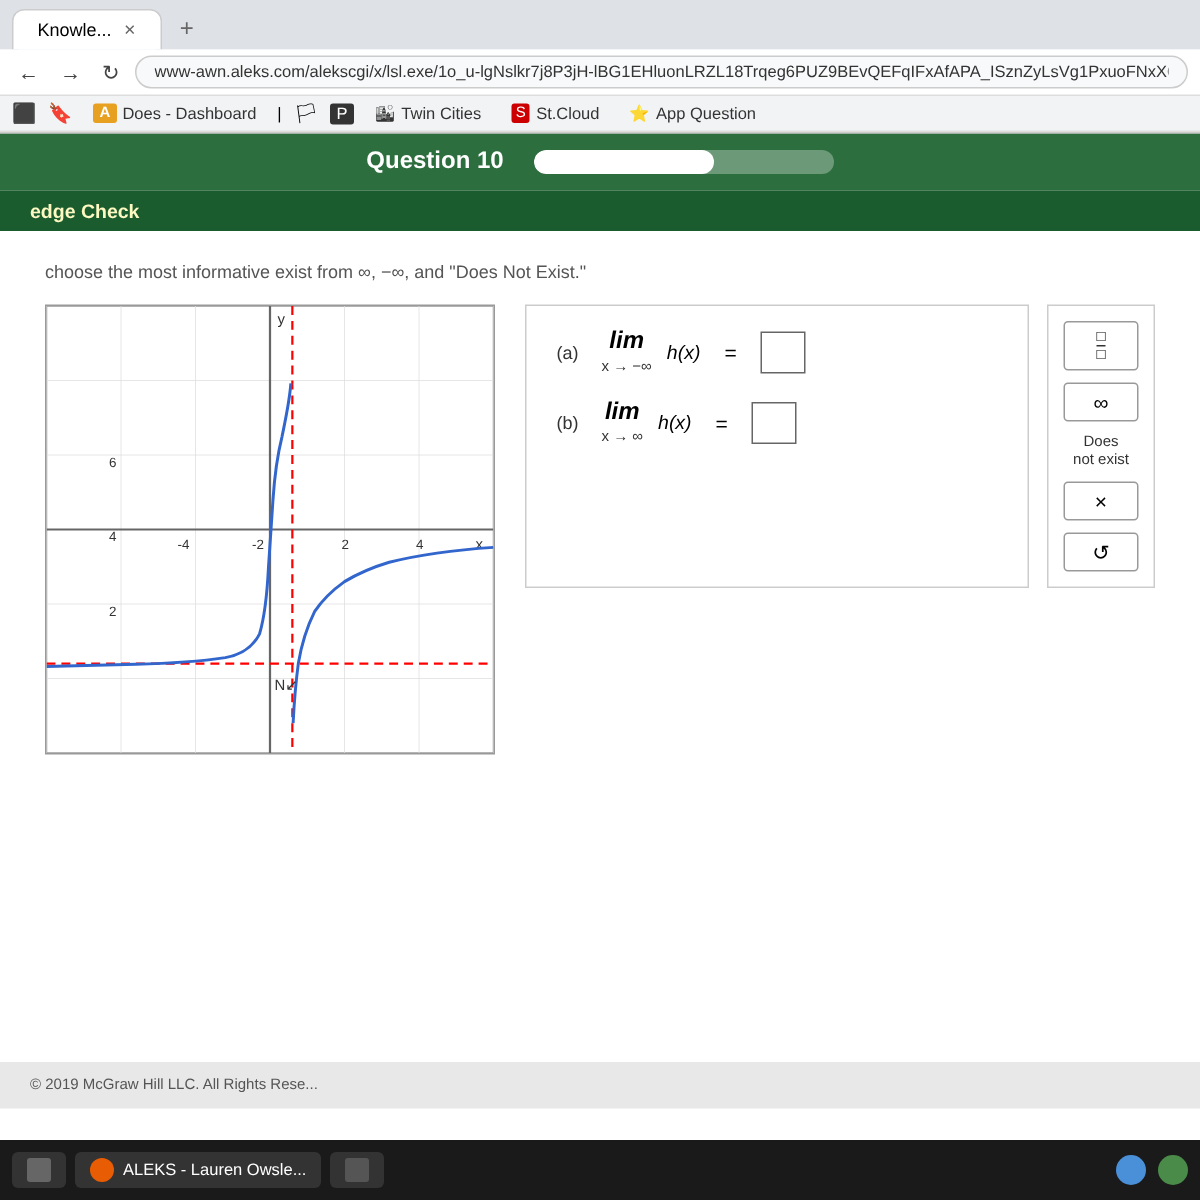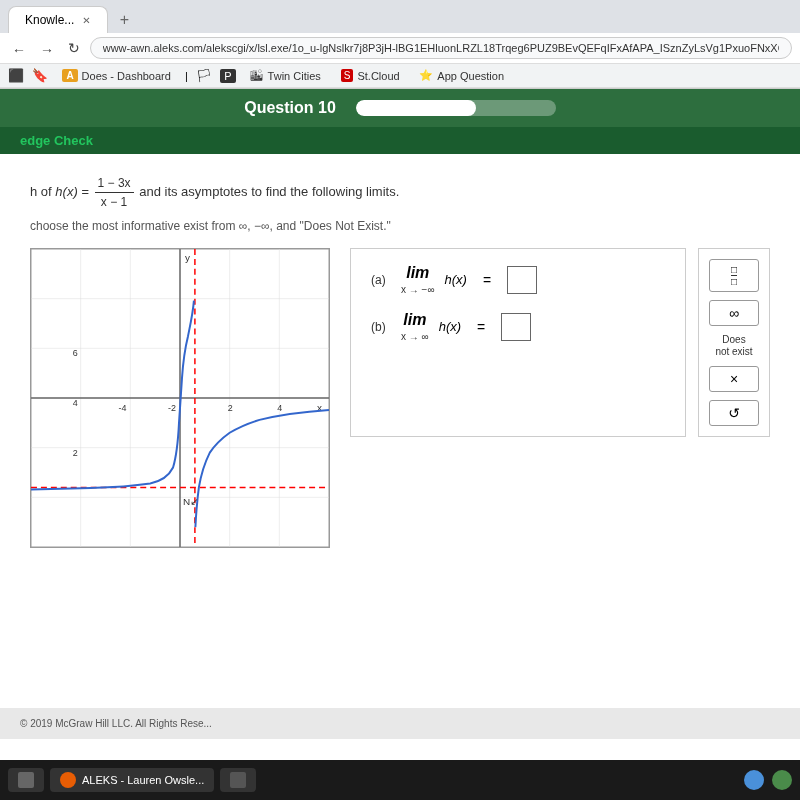--- a/index.html
+++ b/index.html
@@ -137,21 +137,21 @@
     .progress-bar-fill {
       background: white;
       height: 100%;
       width: 60%;
       border-radius: 10px;
     }
 
     
     .sub-header {
       background: #1a5c2e;
-      color: #22c55e;
+      color: #fef9c3;
       padding: 6px 20px;
       font-size: 13px;
       font-weight: bold;
     }
 
     
     .main-content {
       background: white;
       margin: 0;
       padding: 20px 30px;
@@ -468,29 +468,20 @@
       <div class="progress-bar-fill"></div>
     </div>
   </div>
 
   <div class="sub-header">
     <span>edge Check</span>
   </div>
 
   <div class="main-content">
 
-    <p class="question-text">
-      <span>h of </span>
-      <span class="math-formula"><em>h</em>(<em>x</em>) = </span>
-      <span class="fraction">
-        <span class="numerator">1 − 3x</span>
-        <span class="denominator">x − 1</span>
-      </span>
-      <span>and its asymptotes to find the following limits.</span>
-    </p>
 
     <p class="instruction-text">choose the most informative exist from ∞, −∞, and "Does Not Exist."</p>
 
     <div class="problem-area">
 
       <div class="graph-container">
         <svg class="graph-svg" viewBox="0 0 300 300">
 
           <rect width="300" height="300" fill="white" stroke="#999" stroke-width="1"></rect>
 

